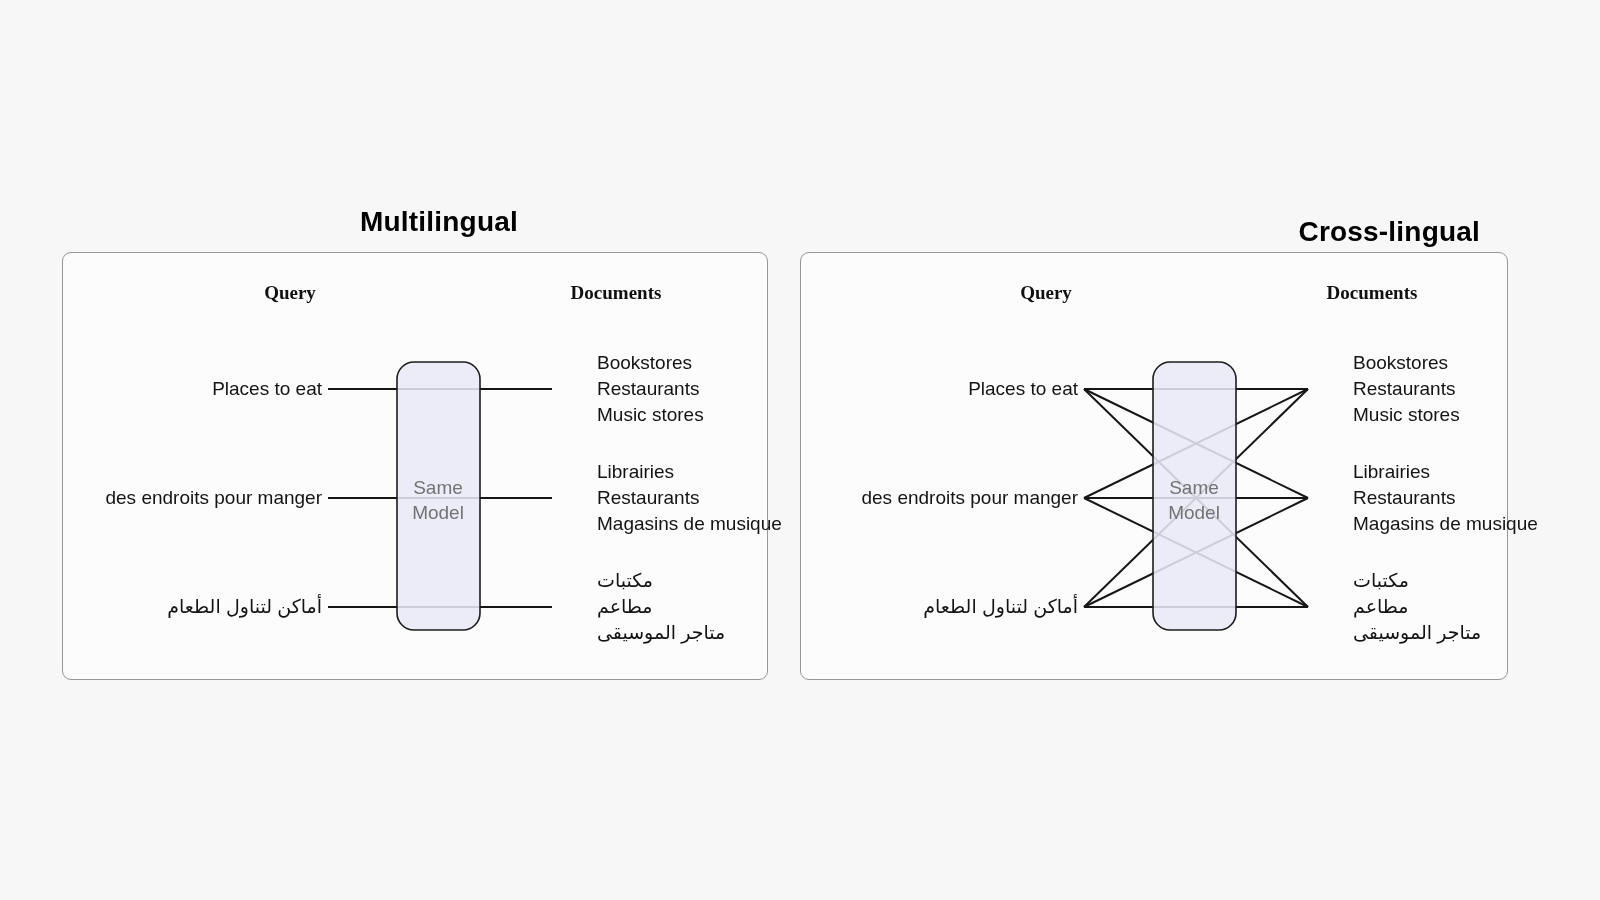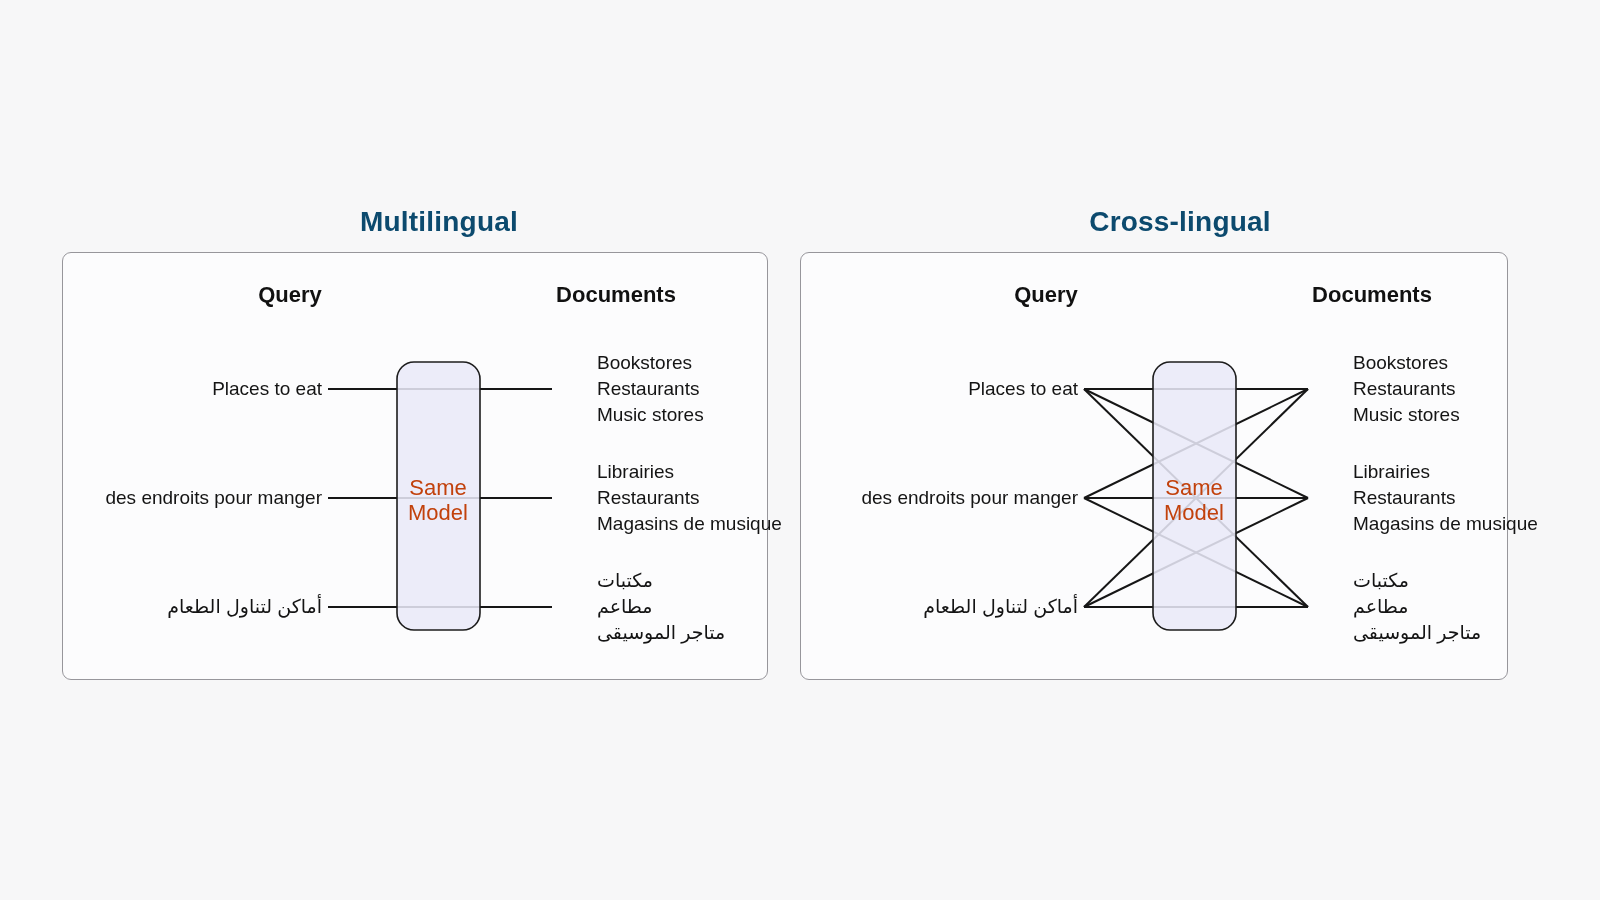--- a/index.html
+++ b/index.html
@@ -14,57 +14,58 @@
     width: 1600px;
     height: 900px;
     overflow: hidden;
   }
   .abs { position: absolute; }
   .figure-title {
     font-size: 28px;
     font-weight: 600;
     letter-spacing: 0.2px;
     text-align: center;
-    color: #0c4a6e;
+    color: #000000;
   }
   .panel {
     background: #fcfcfd;
     border: 1px solid #97969b;
     border-radius: 9px;
     box-sizing: border-box;
   }
   .col-header {
-    font-size: 22px;
+    font-size: 19px;
     font-weight: 700;
     text-align: center;
     color: #111;
+    font-family: Liberation Serif, serif;
   }
   .query-label {
     font-size: 19px;
     line-height: 26px;
     height: 26px;
     text-align: right;
     white-space: nowrap;
     color: #141414;
   }
   .doc-group { }
   .doc-row {
     font-size: 19px;
     line-height: 26px;
     height: 26px;
     text-align: left;
     white-space: nowrap;
     color: #141414;
     margin-left: 39px;
   }
   .model-label {
-    font-size: 22px;
+    font-size: 19px;
     line-height: 25px;
     text-align: center;
-    color: #c2410c;
+    color: #737373;
   }
   #diagram-layer {
     position: absolute;
     left: 0; top: 0;
     pointer-events: none;
   }
 </style>
 </head>
 <body>
 
@@ -84,21 +85,21 @@
       <line x1="1084" y1="498" x2="1308" y2="389" stroke="#161616" stroke-width="2"></line>
       <line x1="1084" y1="498" x2="1308" y2="498" stroke="#161616" stroke-width="2"></line>
       <line x1="1084" y1="498" x2="1308" y2="607" stroke="#161616" stroke-width="2"></line>
       <line x1="1084" y1="607" x2="1308" y2="389" stroke="#161616" stroke-width="2"></line>
       <line x1="1084" y1="607" x2="1308" y2="498" stroke="#161616" stroke-width="2"></line>
       <line x1="1084" y1="607" x2="1308" y2="607" stroke="#161616" stroke-width="2"></line>
       <rect x="1153" y="362" width="83" height="268" rx="17" fill="#e9e9f8" fill-opacity="0.87" stroke="#1c1c1c" stroke-width="1.6"></rect>
     </svg>
 
   <div class="figure-title abs" style="left:139px; top:206px; width:600px;">Multilingual</div>
-  <div class="figure-title abs" style="left:880px; top:206px; width:600px;">Cross-lingual</div>
+  <div class="figure-title abs" style="left:880px; top:216px; width:600px;text-align:right;">Cross-lingual</div>
 
   <div class="col-header abs" style="left:190px; top:282px; width:200px;">Query</div>
   <div class="col-header abs" style="left:516px; top:282px; width:200px;">Documents</div>
 
   <div class="query-label abs" style="right:1278px; top:376px; width:360px;">Places to eat</div>
   <div class="query-label abs" style="right:1278px; top:485px; width:360px;">des endroits pour manger</div>
   <div class="query-label abs" dir="rtl" style="right:1278px; top:594px; width:360px;">أماكن لتناول الطعام</div>
 
   <div class="doc-group abs" style="left:558px; top:350px;">
     <div class="doc-row">Bookstores</div>

